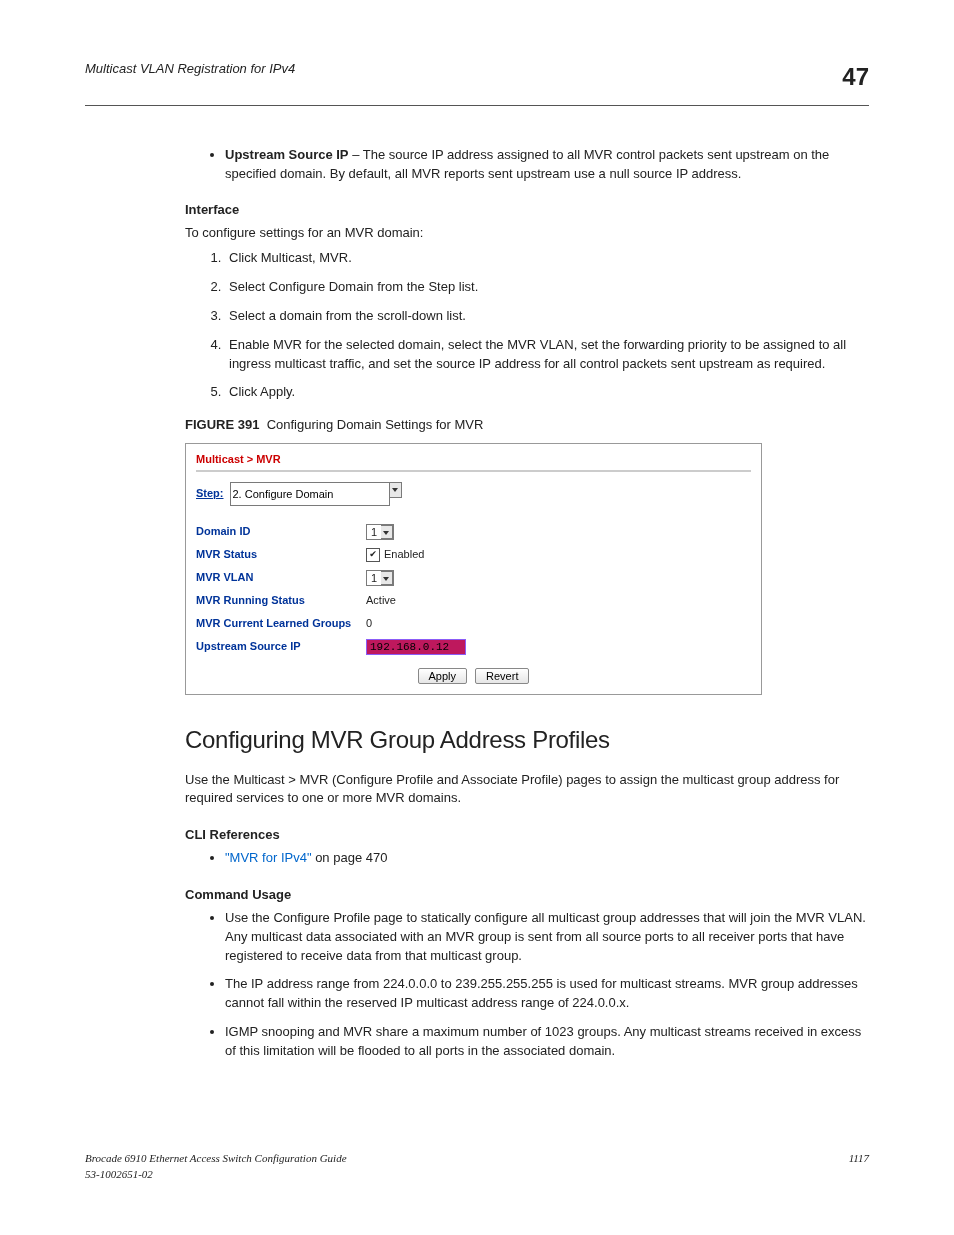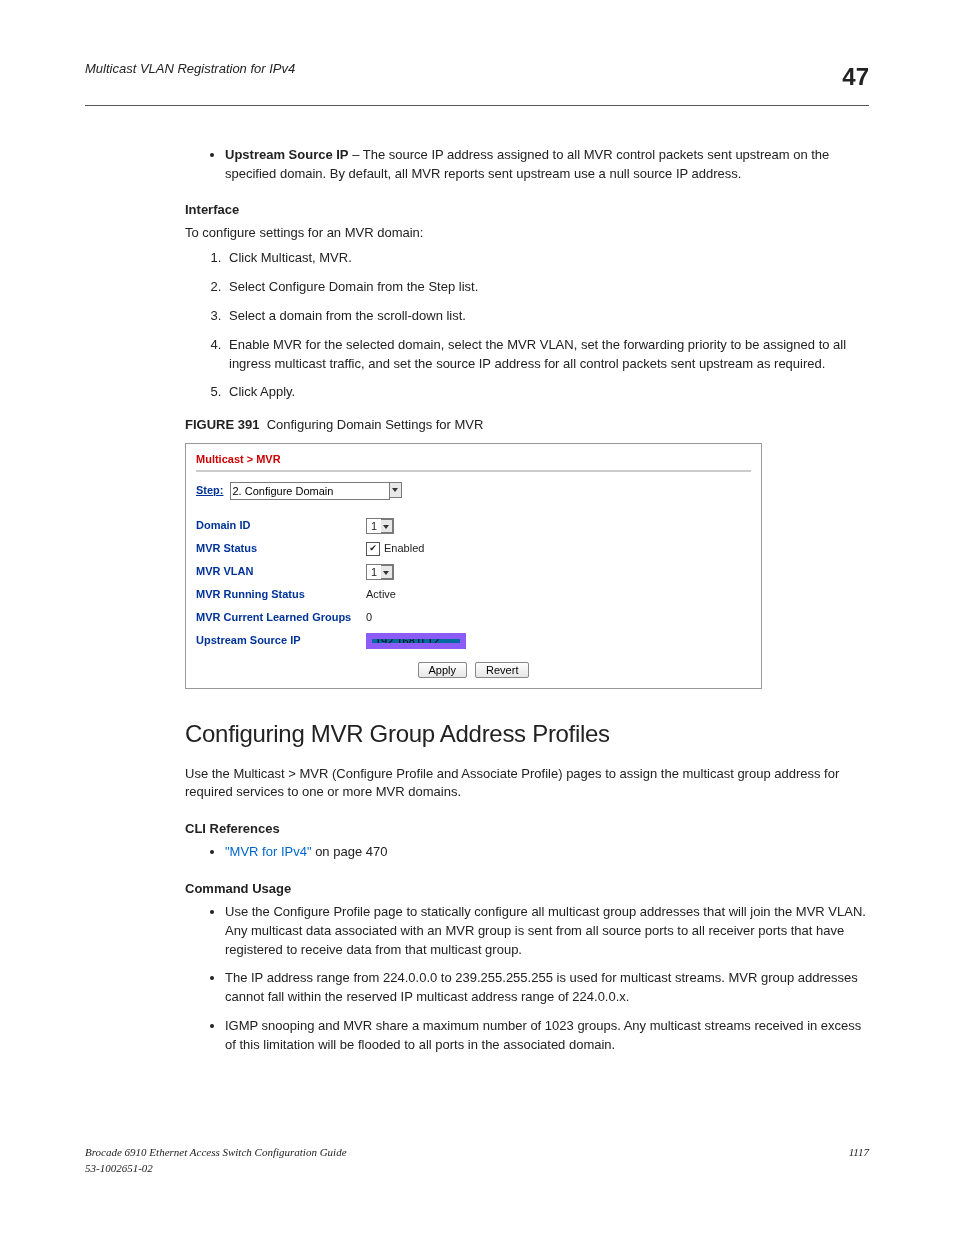--- a/index.html
+++ b/index.html
@@ -53,21 +53,21 @@
     font-size: 11px;
     width: 575px;
     margin-bottom: 28px;
   }
   .panel-top { padding: 8px 10px 4px 10px; }
   .bc { color: #c00; font-weight: bold; font-size: 11px; margin-bottom: 2px; }
   .bc-sep { border-bottom: 2px solid #ccc; margin: 0 0 10px 0; }
   .step-row { display: flex; align-items: center; gap: 6px; margin-bottom: 14px; }
   .step-row label { font-weight: bold; color: #003399; font-size: 11px; text-decoration: underline; }
   .step-select {
-    font-size: 11px; height: 18px; border: 1px solid #7a7a7a;
+    font-size: 11px; height: 24px; border: 1px solid #7a7a7a;
     background: #fff; padding: 0 2px; width: 160px;
     box-sizing: border-box;
   }
   .dd {
     display: inline-block; width: 12px; height: 16px;
     border: 1px solid #7a7a7a; border-left: none; background: #e8e8e8;
     position: relative; vertical-align: top; box-sizing: border-box;
   }
   .dd::after {
     content: ""; position: absolute; left: 2px; top: 5px;
@@ -80,22 +80,22 @@
   .fval { font-size: 11px; display: flex; align-items: center; gap: 4px; }
   .mini-select {
     display: inline-flex; height: 16px; border: 1px solid #7a7a7a; background: #fff;
     box-sizing: border-box;
   }
   .mini-select span { padding: 0 4px; font-size: 11px; line-height: 14px; }
   .ck { width: 12px; height: 12px; border: 1px solid #555; background: #fff;
         display: inline-flex; align-items: center; justify-content: center;
         font-size: 9px; line-height: 1; }
   .txt {
-    height: 16px; border: 6px solid #8b5cf6; background: #0369a1; font-size: 11px;
-    padding: 0 3px; box-sizing: border-box;
+    height: 16px; border: 1px solid #8b5cf6; background: #be185d; font-size: 11px;
+    padding: 0 3px; box-sizing: border-box; font-family: Liberation Mono, monospace;
   }
   .btnrow { display: flex; justify-content: center; gap: 8px; padding: 6px 0 10px 0; }
   .btn {
     font-size: 11px; padding: 1px 10px; border: 1px solid #888;
     background: linear-gradient(#fff,#e6e6e6); border-radius: 2px;
   }
 
   h2.section {
     font-family: Arial, Helvetica, sans-serif;
     font-weight: normal;

